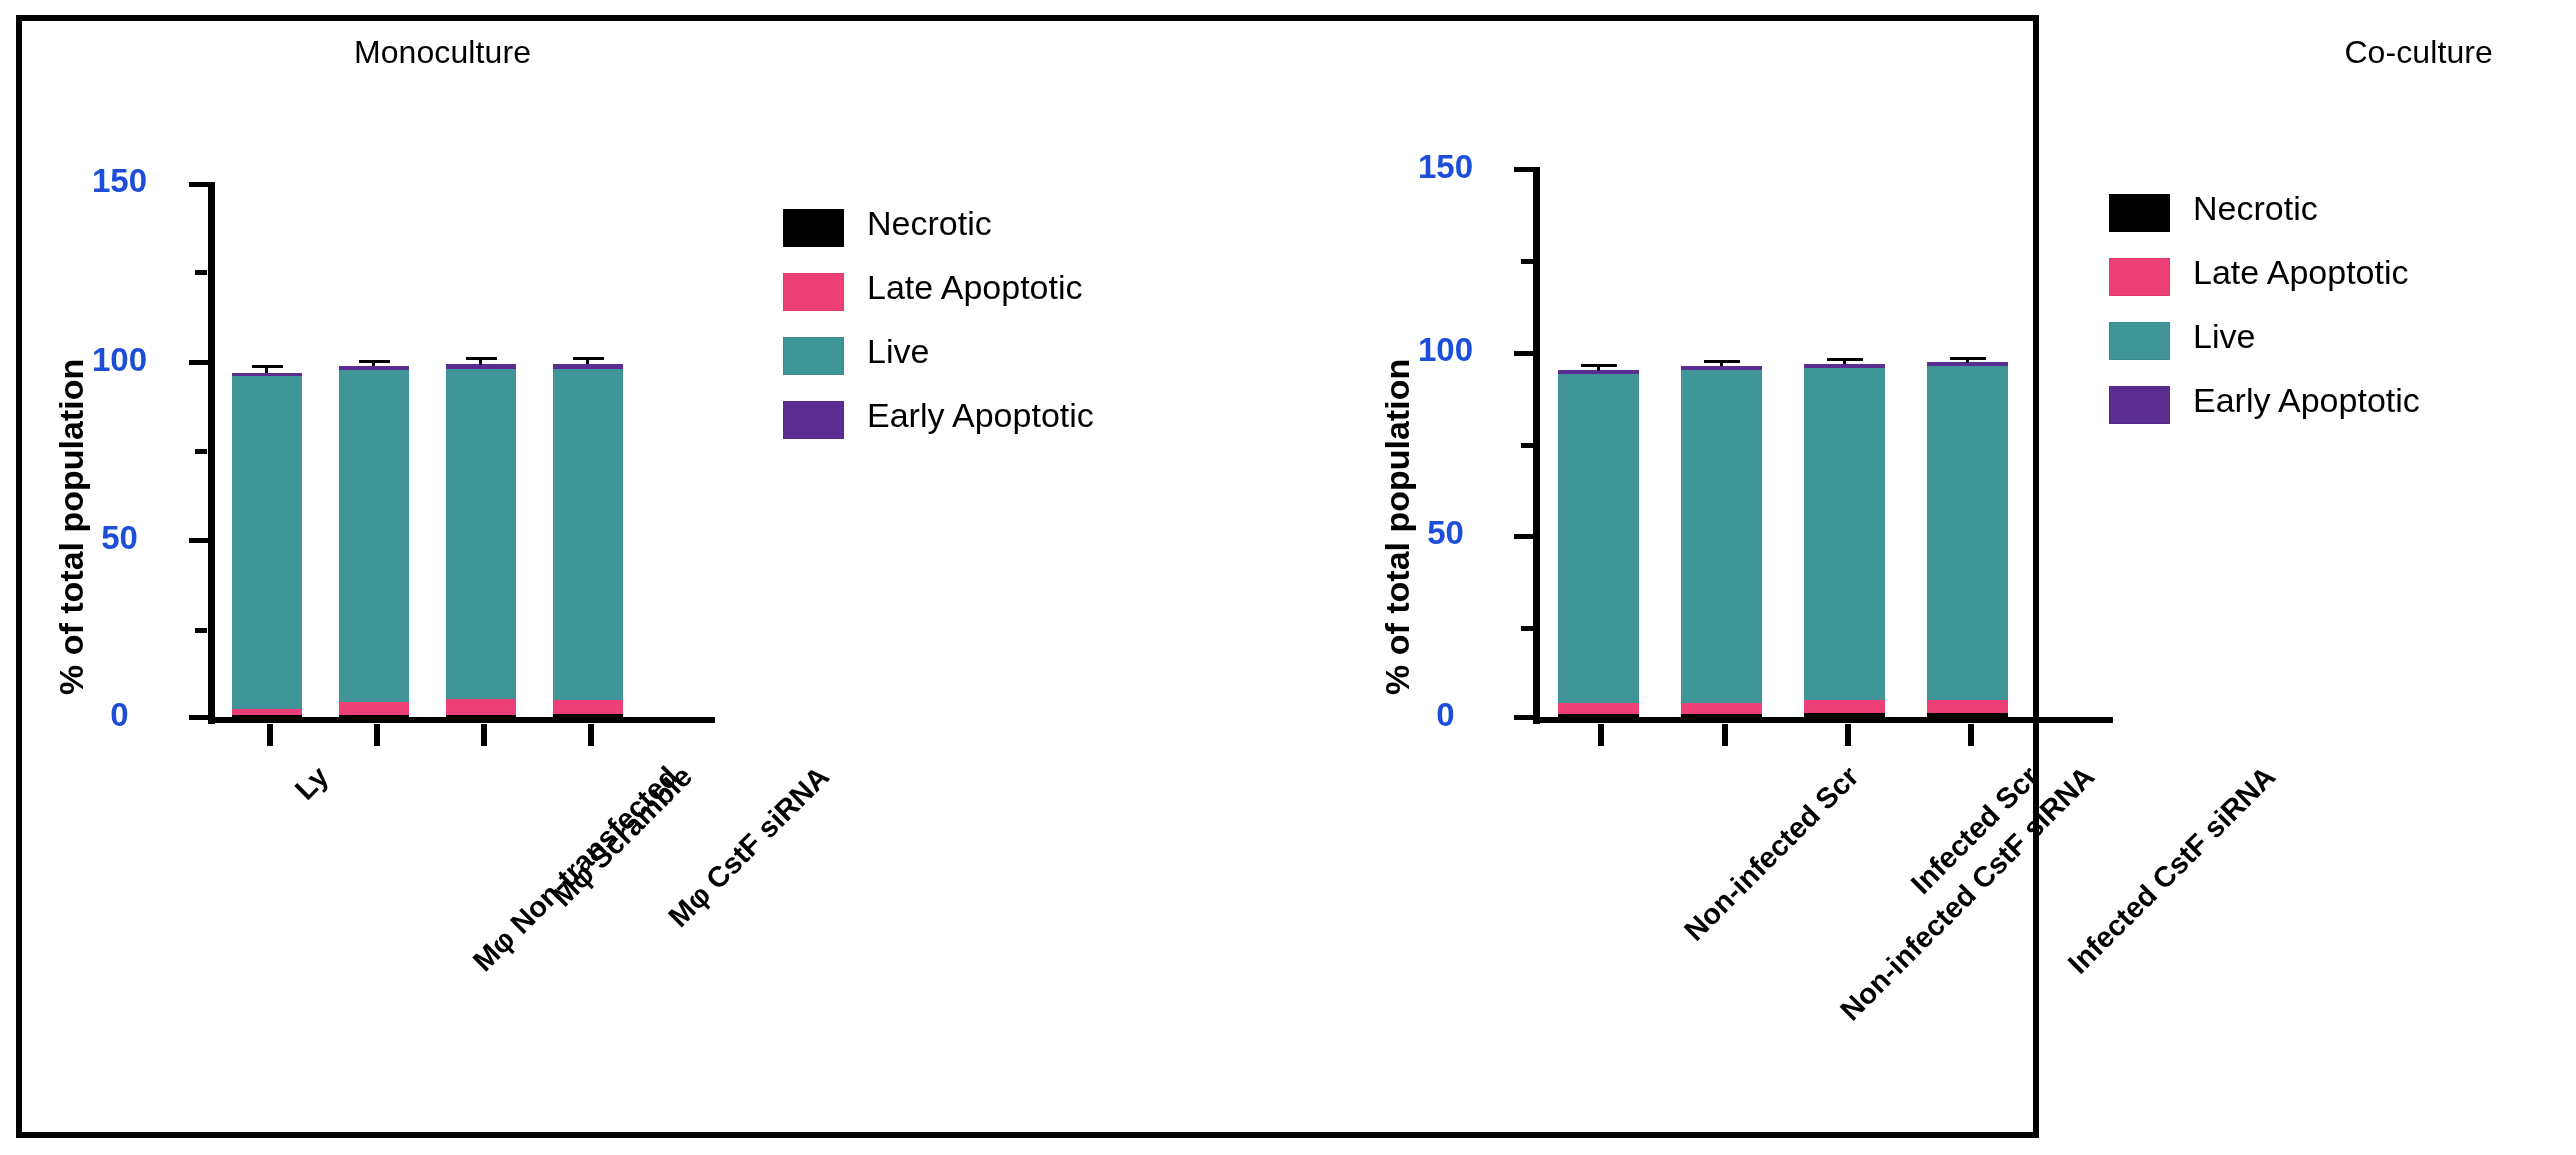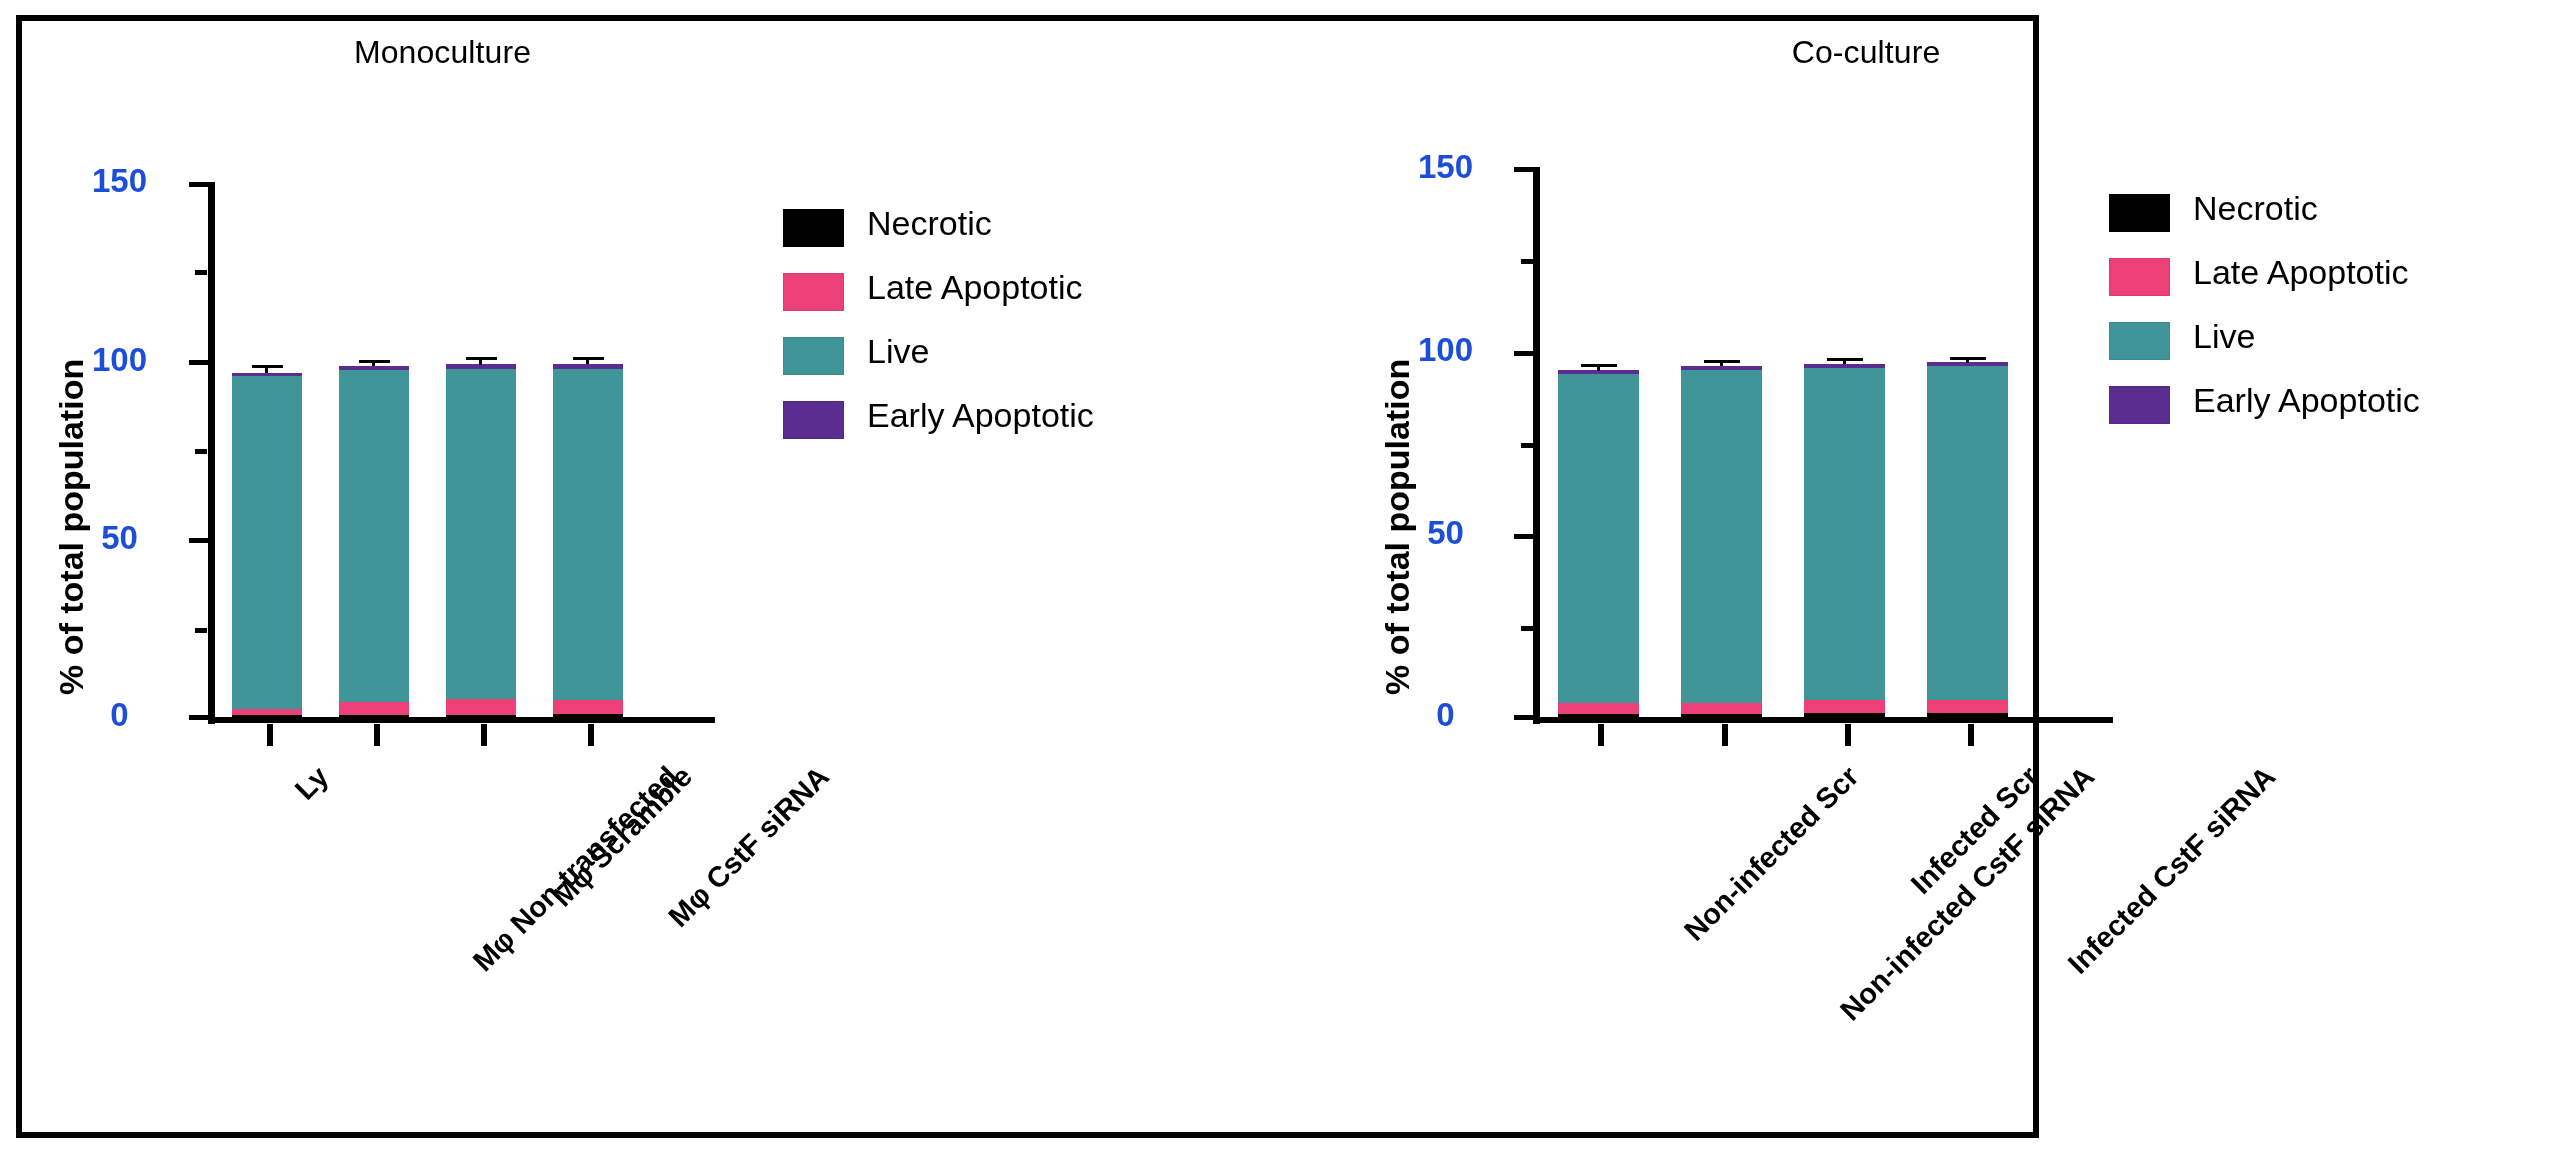--- a/index.html
+++ b/index.html
@@ -17,21 +17,21 @@
   #panel-mono{left:0px;  width:1275px;}
   #panel-co{left:1275px; width:1254px;}
 
   .panel-title{
     position:absolute; top:13px; width:100%;
     text-align:center; font-size:32px; color:#000;
     font-family:"Liberation Sans",sans-serif; font-weight:400;
     letter-spacing:0.1px;
   }
   #panel-mono .panel-title{left:-217px;}
-  #panel-co   .panel-title{left:-58px;}
+  #panel-co   .panel-title{left:-58px;text-align:right;}
 
   
   .plot{position:absolute;}
   .axis-v{position:absolute; background:#000; width:6.5px;}
   .axis-h{position:absolute; background:#000; height:6.5px;}
   .tick-major{position:absolute; background:#000; width:19px; height:5.8px;}
   .tick-minor{position:absolute; background:#000; width:12.3px; height:5.8px;}
   .tick-x{position:absolute; background:#000; width:5.8px; height:22px;}
   .ytick-label{
     position:absolute; font-size:33px; font-weight:bold; color:#1d4ed8;

